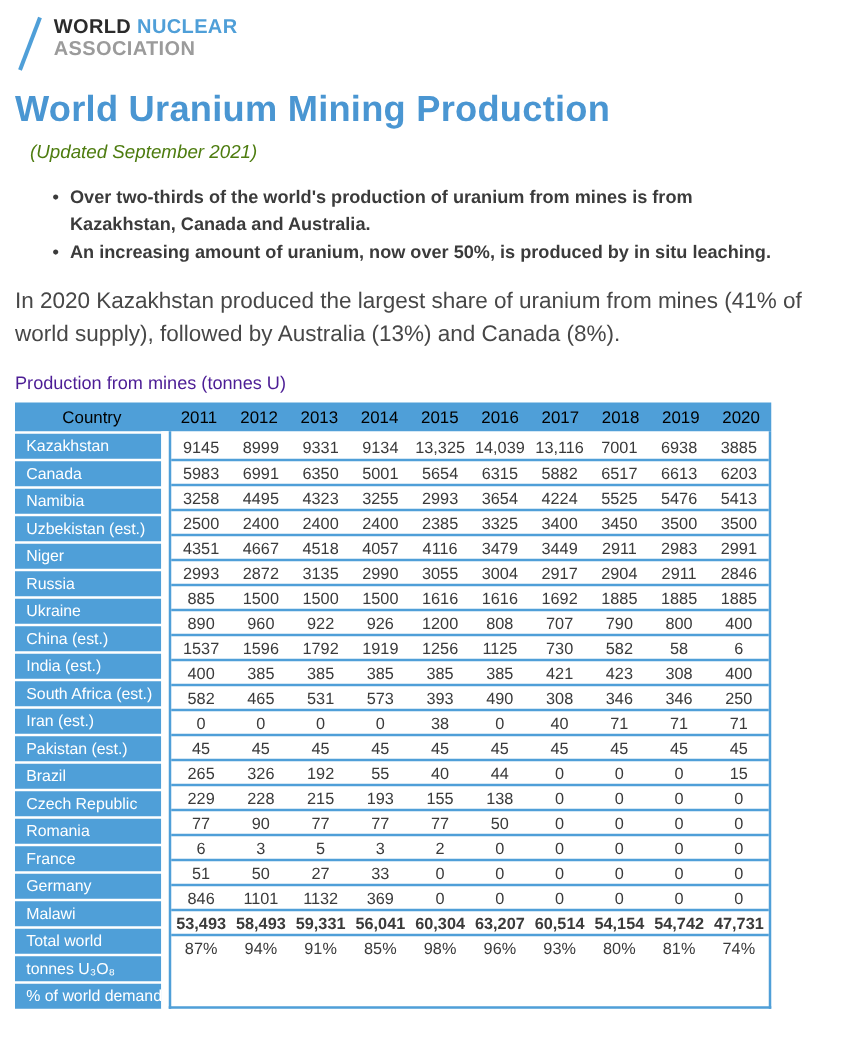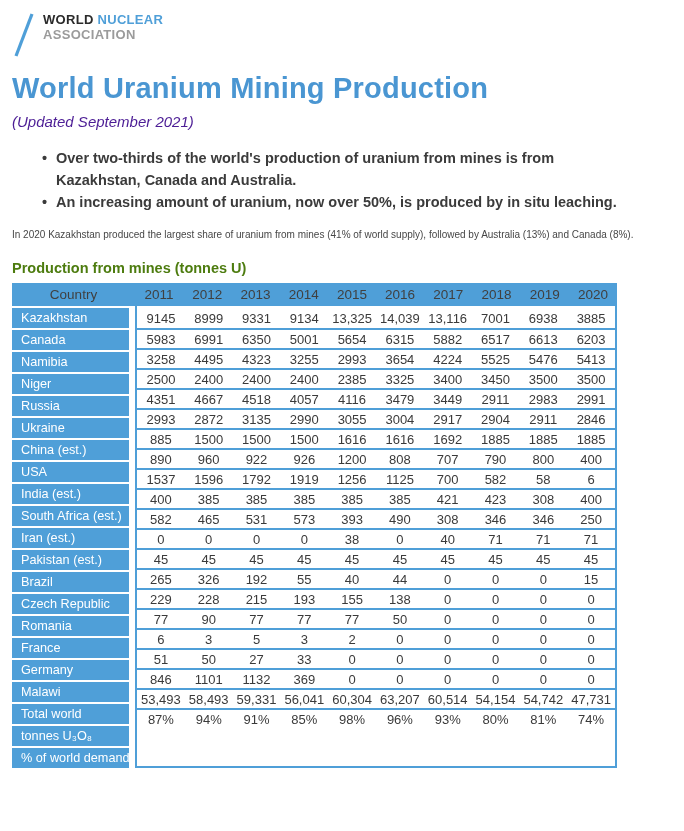--- a/index.html
+++ b/index.html
@@ -14,58 +14,58 @@
     width: 684px;
     min-height: 831px;
     font-family: "Liberation Sans", "DejaVu Sans", sans-serif;
     color: var(--text-dark);
   }
   .content { padding: 8px 12px 10px 12px; }
 
   
   .logo { display: flex; align-items: flex-start; margin: 2px 0 6px 0; height: 50px; }
   .logo-slash { margin-right: 7px; margin-top: 2px; }
-  .logo-text { line-height: 1.15; font-weight: bold; font-size: 13px; letter-spacing: 0.3px; padding-top: 3px; }
+  .logo-text { line-height: 1.15; font-weight: bold; font-size: 16px; letter-spacing: 0.3px; padding-top: 3px; }
   .logo-word { color: #2b2b2b; }
   .logo-nuclear { color: var(--blue); }
   .logo-assoc { color: var(--logo-gray); }
 
   
   .page-title {
     color: var(--title-blue);
     font-size: 29px;
     font-weight: 700;
     margin: 12px 0 8px 0;
     letter-spacing: 0.2px;
   }
   .updated {
     font-style: italic;
     font-size: 15px;
-    color: #4c1d95;
-    margin: 0 0 18px 0;
+    color: #4d7c0f;
+    margin: 0 0 18px 12px;
   }
   .bullets { margin: 0 0 14px 30px; max-width: 600px; }
   .bullet-item { display: flex; font-weight: bold; font-size: 14.5px; line-height: 1.5; color: #3b3b3b; }
   .bullet-marker { width: 14px; flex: 0 0 14px; }
   .intro {
-    font-size: 10px;
+    font-size: 18px;
     line-height: 1.5;
     color: #474747;
     margin: 0 0 18px 0;
     max-width: 668px;
   }
-  .table-heading { font-weight: bold; font-size: 14.5px; color: #4d7c0f; margin: 0 0 7px 0; }
+  .table-heading { font-weight: normal; font-size: 14.5px; color: #4c1d95; margin: 0 0 7px 0; }
 
   
   .wna-table { width: 605px; font-size: 13px; }
   .thead {
     display: grid;
     grid-template-columns: 123px repeat(10, 1fr);
     background: var(--blue);
-    color: #404040;
+    color: #000000;
     height: 23px;
     align-items: center;
   }
   .thead .th { text-align: center; font-size: 13.5px; }
   .tbody { display: grid; grid-template-columns: 117px 6px 1fr; }
   .country-col { display: flex; flex-direction: column; }
   .c-cell {
     height: 20px;
     margin-top: 2px;
     background: var(--blue);
@@ -84,21 +84,21 @@
     border-bottom: 2px solid var(--blue);
     padding-top: 2px;
   }
   .d-row {
     display: grid;
     grid-template-columns: repeat(10, 1fr);
     height: 20px;
     align-items: center;
   }
   .d-row + .d-row { border-top: 2px solid var(--blue); }
-  .d-row.bold { font-weight: normal; }
+  .d-row.bold { font-weight: bold; }
   .d-cell { text-align: center; color: #3a3a3a; }
 </style>
 </head>
 <body>
 
 <div class="content">
 
   <div class="logo">
     <span class="logo-slash">
       <svg width="24" height="46" viewBox="0 0 24 46">
@@ -142,25 +142,25 @@
         <div class="th">2017</div>
         <div class="th">2018</div>
         <div class="th">2019</div>
         <div class="th">2020</div>
       </div>
     <div class="tbody">
       <div class="country-col">
           <div class="c-cell">Kazakhstan</div>
           <div class="c-cell">Canada</div>
           <div class="c-cell">Namibia</div>
+          <div class="c-cell">Uzbekistan (est.)</div>
           <div class="c-cell">Niger</div>
           <div class="c-cell">Russia</div>
           <div class="c-cell">Ukraine</div>
           <div class="c-cell">China (est.)</div>
-          <div class="c-cell">USA</div>
           <div class="c-cell">India (est.)</div>
           <div class="c-cell">South Africa (est.)</div>
           <div class="c-cell">Iran (est.)</div>
           <div class="c-cell">Pakistan (est.)</div>
           <div class="c-cell">Brazil</div>
           <div class="c-cell">Czech Republic</div>
           <div class="c-cell">Romania</div>
           <div class="c-cell">France</div>
           <div class="c-cell">Germany</div>
           <div class="c-cell">Malawi</div>
@@ -266,21 +266,21 @@
             <div class="d-cell">800</div>
             <div class="d-cell">400</div>
           </div>
           <div class="d-row">
             <div class="d-cell">1537</div>
             <div class="d-cell">1596</div>
             <div class="d-cell">1792</div>
             <div class="d-cell">1919</div>
             <div class="d-cell">1256</div>
             <div class="d-cell">1125</div>
-            <div class="d-cell">700</div>
+            <div class="d-cell">730</div>
             <div class="d-cell">582</div>
             <div class="d-cell">58</div>
             <div class="d-cell">6</div>
           </div>
           <div class="d-row">
             <div class="d-cell">400</div>
             <div class="d-cell">385</div>
             <div class="d-cell">385</div>
             <div class="d-cell">385</div>
             <div class="d-cell">385</div>

